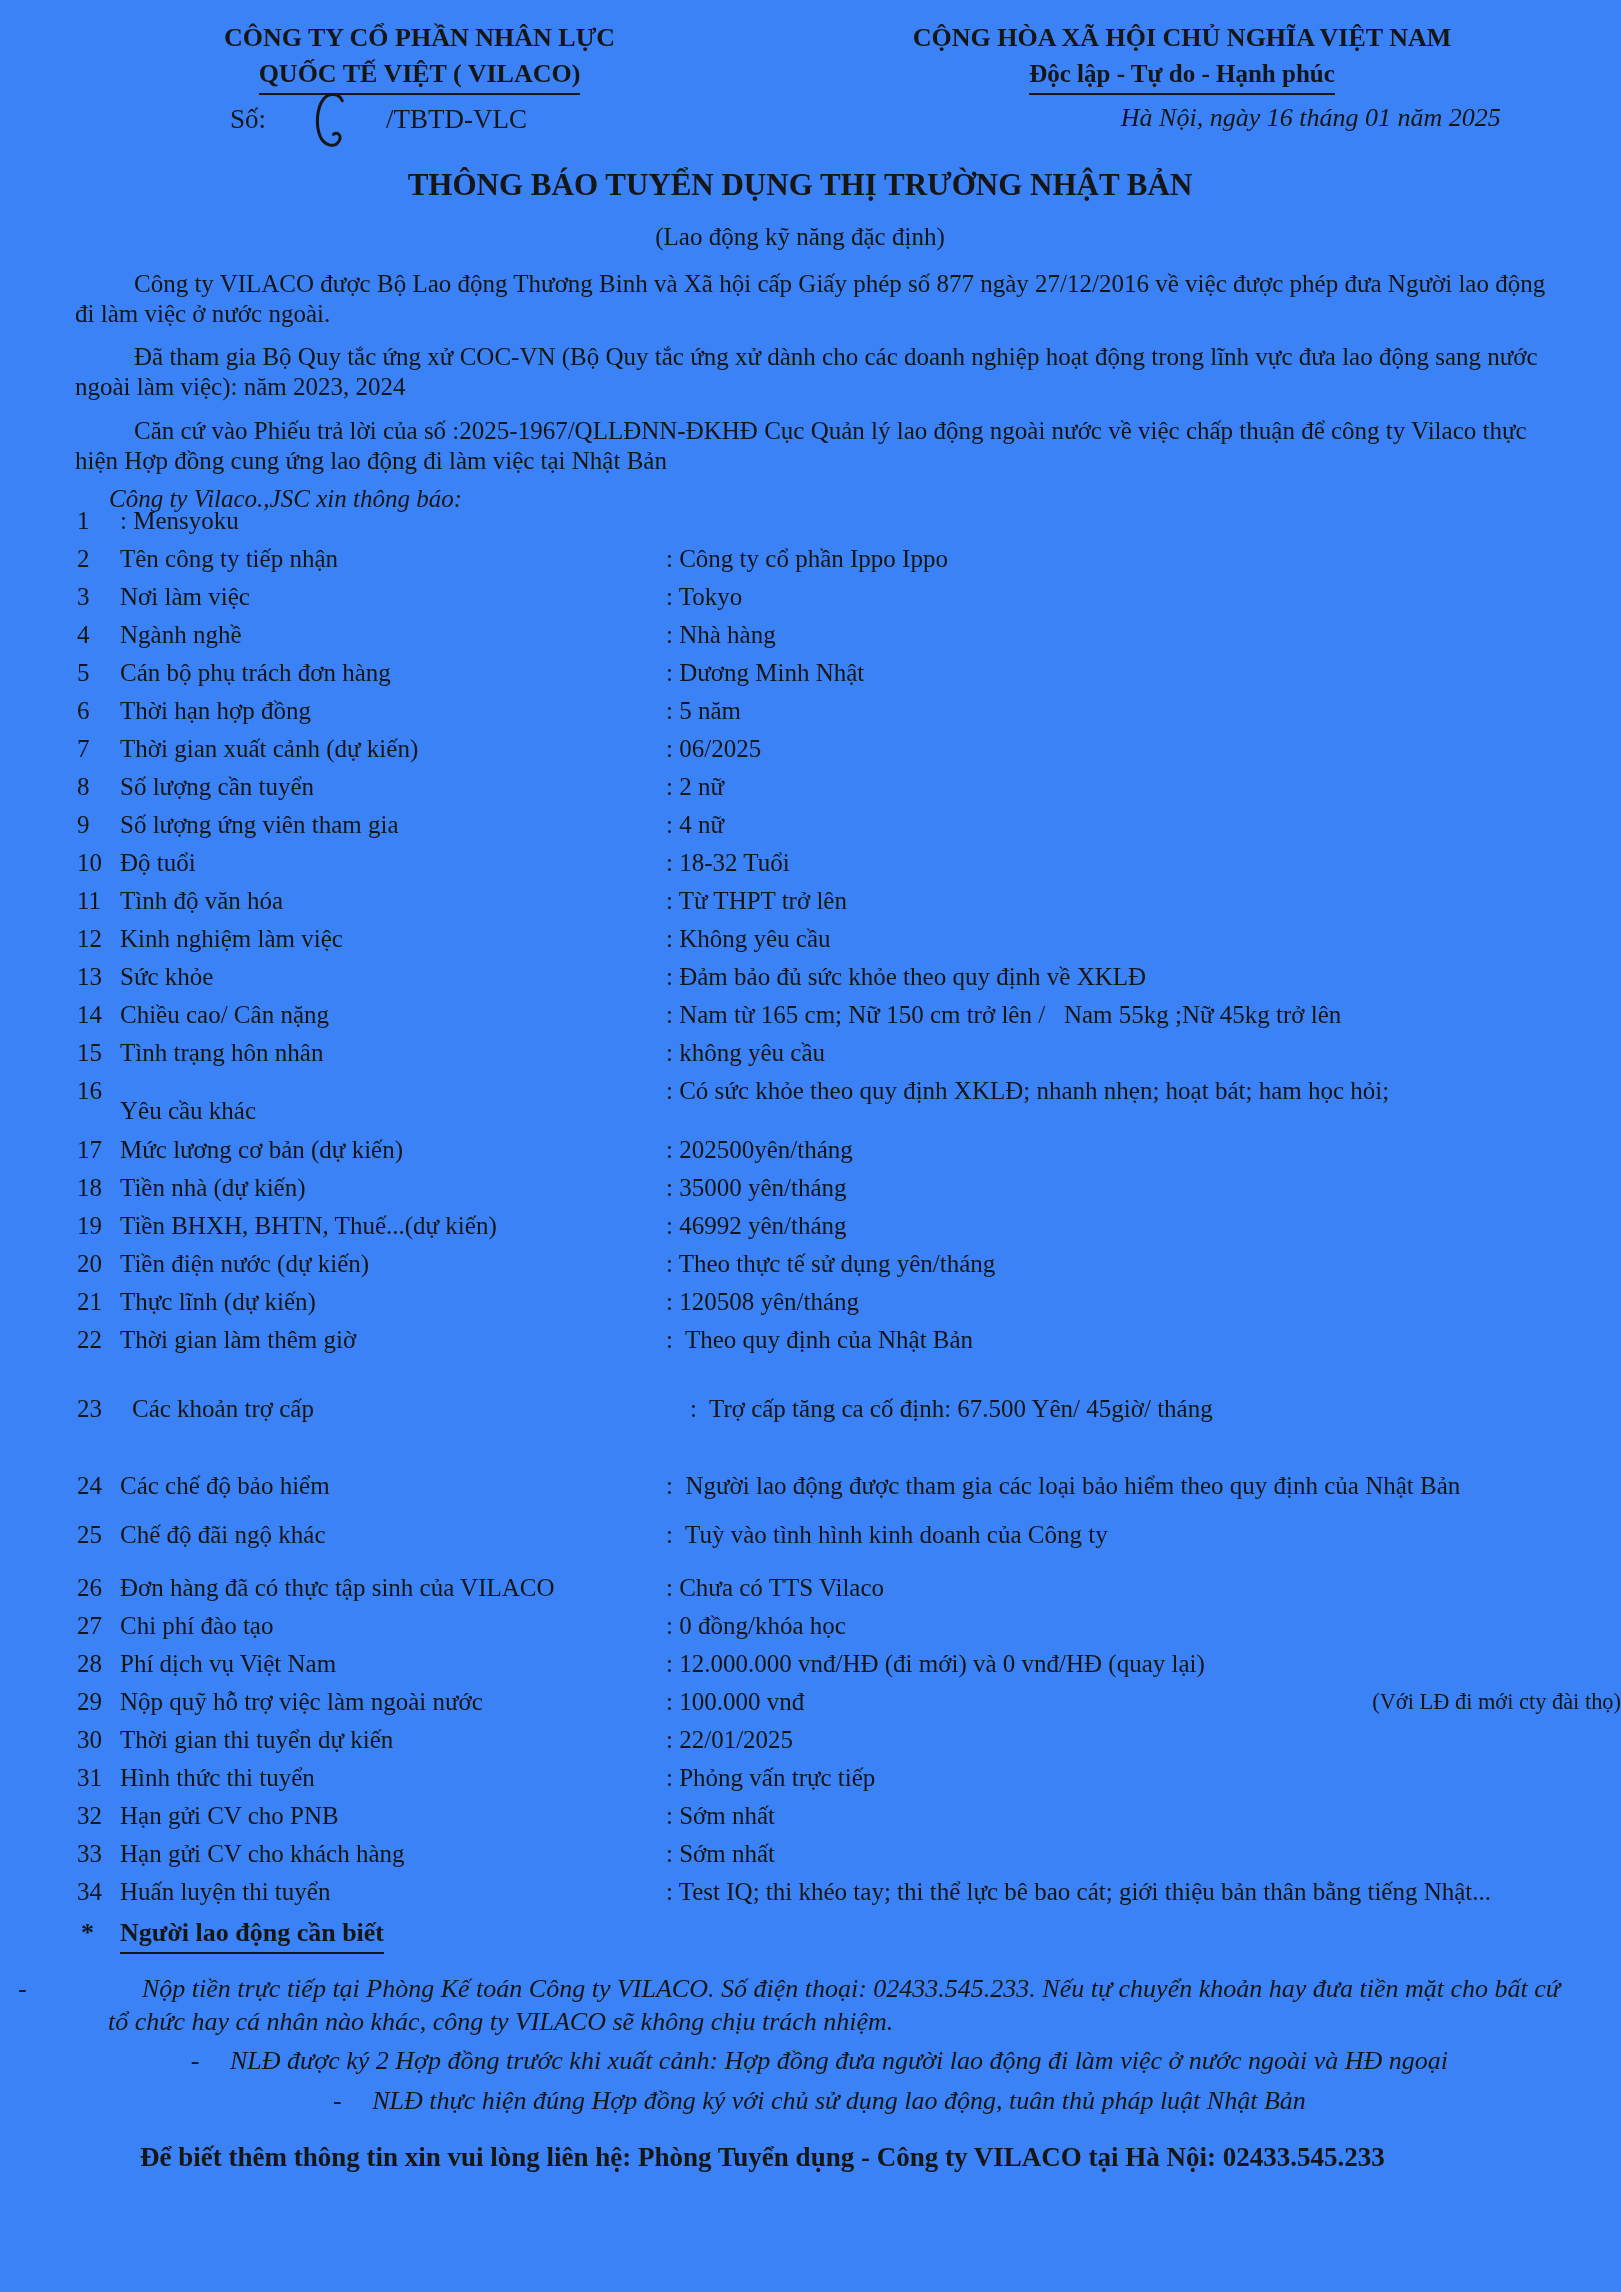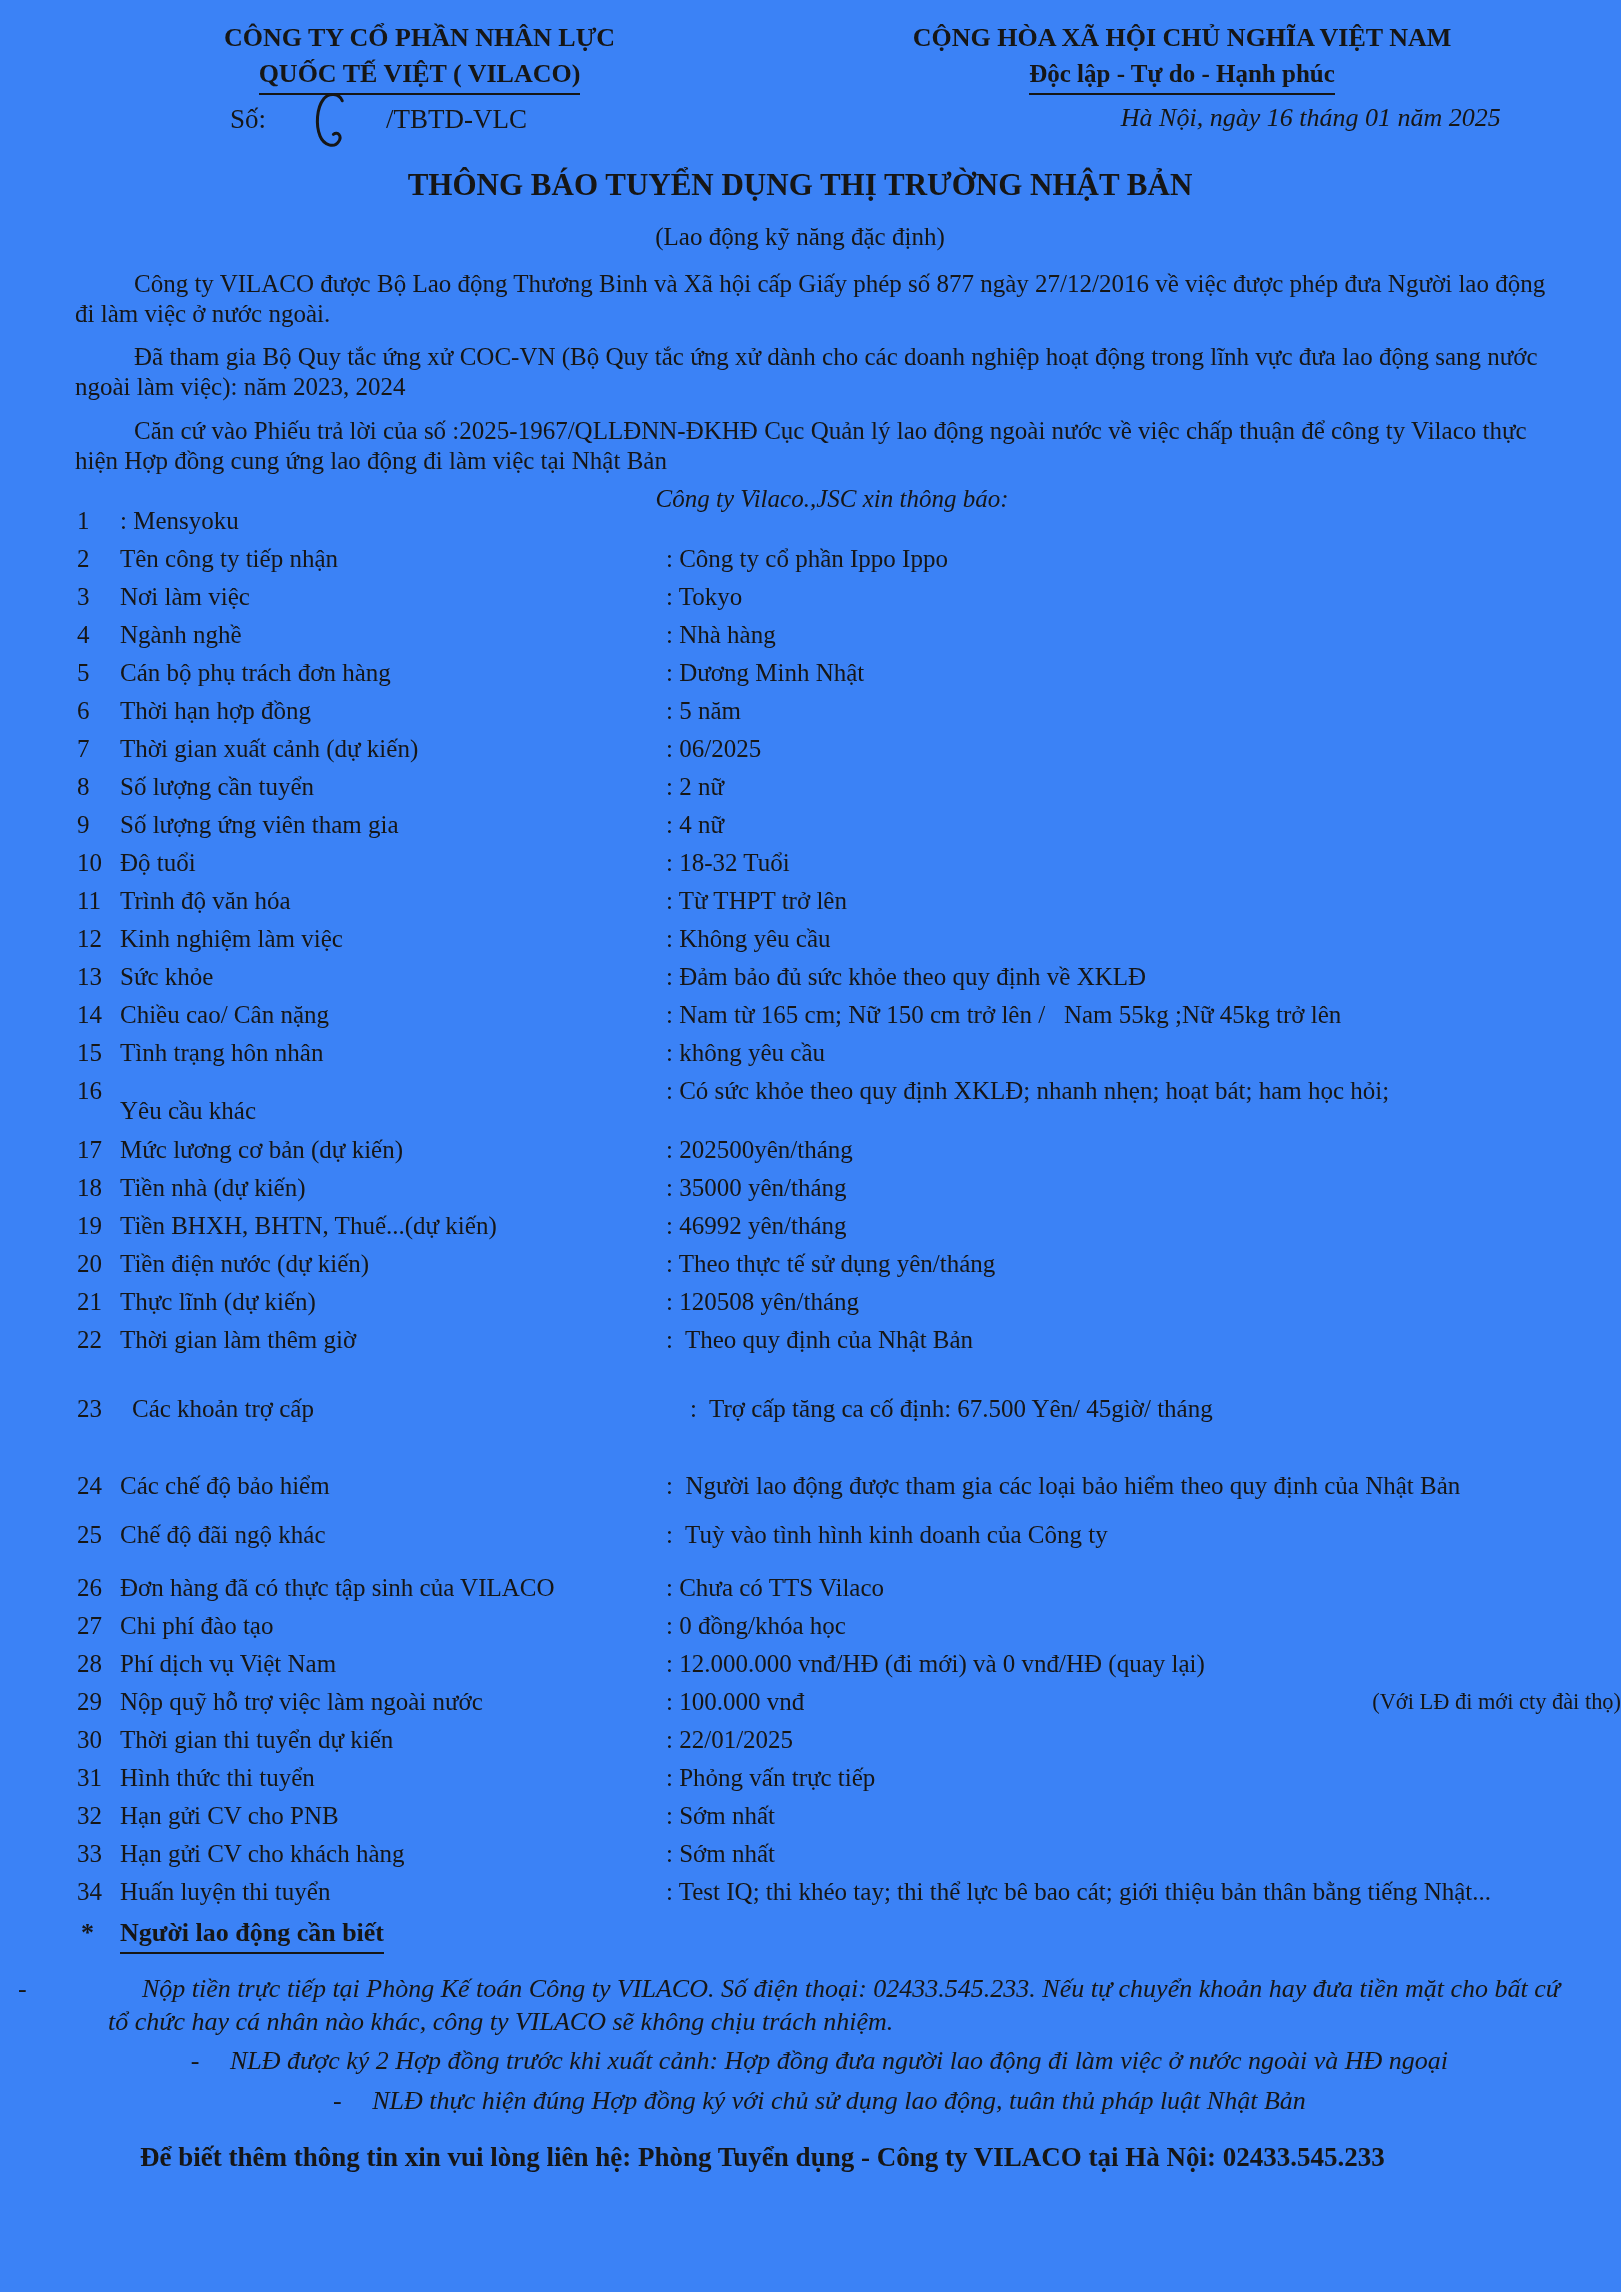--- a/index.html
+++ b/index.html
@@ -32,21 +32,21 @@
     font-weight:normal;font-style:italic;font-size:26px;
   }
   
   .title-block{position:absolute;top:167px;left:0;width:1600px;text-align:center;}
   .title-main{font-size:31px;font-weight:bold;margin:0;}
   .title-sub{font-size:25px;margin-top:19.7px;}
   
   .intro{position:absolute;top:269px;left:75px;width:1480px;font-size:25px;line-height:30px;}
   .intro p{margin:0 0 13.4px 0;text-indent:59px;}
   .intro p.p3{margin-bottom:8px;}
-  .intro p.p4{font-style:italic;text-indent:0;margin-left:34px;text-align:center;}
+  .intro p.p4{font-style:italic;text-indent:0;margin-left:34px;}
   
   .jobtable{position:absolute;top:502px;left:77px;width:1544px;font-size:25px;}
   .row{display:flex;line-height:38px;min-height:38px;align-items:flex-start;}
   .row .num{flex:0 0 43px;}
   .row .label{flex:0 0 546px;white-space:nowrap;}
   .row .value{flex:1;white-space:pre;}
   .row .note{font-size:22.4px;margin-left:32px;white-space:pre;}
   .row.r16{min-height:57px;margin-bottom:1.8px;}
   .row.r16 .label{transform:translateY(19.7px);}
   .row.gap20{}
@@ -170,21 +170,21 @@
 
       <div class="row">
         <span class="num">10</span>
         <span class="label">Độ tuổi</span>
         <span class="value">: 18-32 Tuổi</span>
         <span class="note"></span>
       </div>
 
       <div class="row">
         <span class="num">11</span>
-        <span class="label">Trình độ văn hóa</span>
+        <span class="label">Tình độ văn hóa</span>
         <span class="value">: Từ THPT trở lên</span>
         <span class="note"></span>
       </div>
 
       <div class="row">
         <span class="num">12</span>
         <span class="label">Kinh nghiệm làm việc</span>
         <span class="value">: Không yêu cầu</span>
         <span class="note"></span>
       </div>

